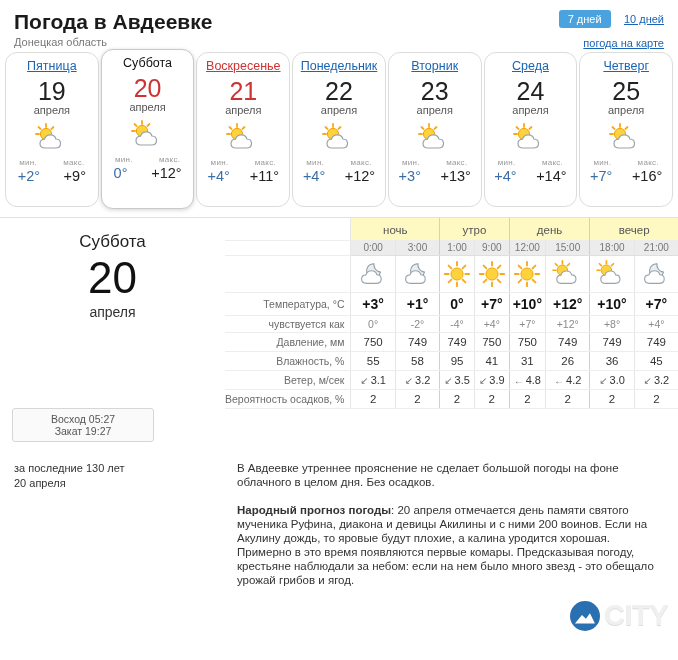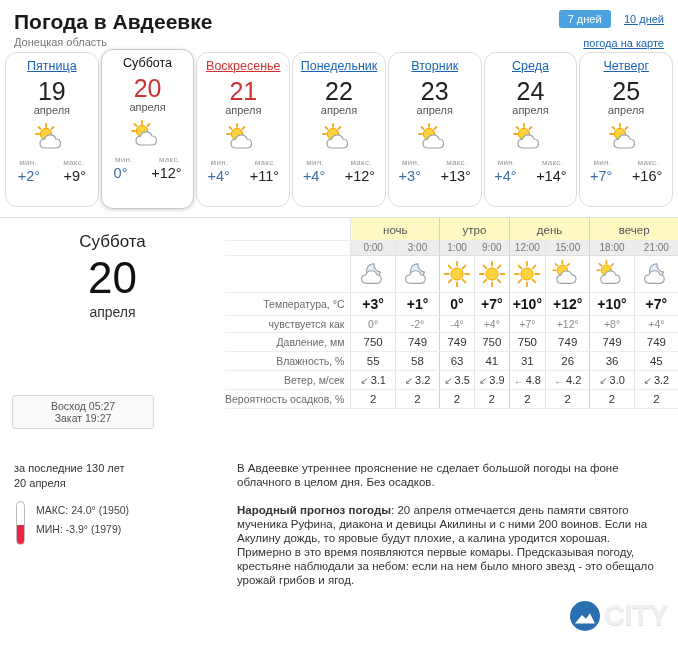--- a/index.html
+++ b/index.html
@@ -145,21 +145,21 @@
     background:#fff;
     position:relative;
     padding-top:14px;
     text-align:center;
   }
   .lp-day { font-size:17px; color:#222; }
   .lp-num { font-size:44px; color:#111; line-height:52px; }
   .lp-mon { font-size:14px; color:#333; }
   .sunbox {
     position:absolute;
-    left:12px; bottom:18px;
+    left:12px; bottom:5px;
     border:1px solid #d6d6d6;
     background:#fafafa;
     border-radius:3px;
     padding:4px 24px;
     font-size:10.5px;
     color:#555;
     width:142px;
   }
   .grid {
     flex:1;
@@ -632,21 +632,21 @@
             <td class="valcell ">750</td>
             <td class="valcell sep-part">750</td>
             <td class="valcell ">749</td>
             <td class="valcell sep-part">749</td>
             <td class="valcell ">749</td>
           </tr>
           <tr>
             <td class="rowlabel">Влажность, %</td>
             <td class="valcell ">55</td>
             <td class="valcell ">58</td>
-            <td class="valcell sep-part">63</td>
+            <td class="valcell sep-part">95</td>
             <td class="valcell ">41</td>
             <td class="valcell sep-part">31</td>
             <td class="valcell ">26</td>
             <td class="valcell sep-part">36</td>
             <td class="valcell ">45</td>
           </tr>
           <tr>
             <td class="rowlabel">Ветер, м/сек</td>
             <td class="windcell "><span class="arr">↙</span><span>3.1</span></td>
             <td class="windcell "><span class="arr">↙</span><span>3.2</span></td>
@@ -670,25 +670,20 @@
           </tr>
         </tbody>
       </table>
   </div>
 </div>
 
 <div class="bottom">
   <div class="bl">
     <div class="bl-title">за последние 130 лет</div>
     <div class="bl-title">20 апреля</div>
-    <div class="recordbox">
-      <span class="thermo"></span>
-      <div>МАКС: 24.0° (1950)</div>
-      <div>МИН: -3.9° (1979)</div>
-    </div>
   </div>
   <div class="br">
     <p>В Авдеевке утреннее прояснение не сделает большой погоды на фоне облачного в целом дня. Без осадков.</p>
     <p><b>Народный прогноз погоды</b><span>: 20 апреля отмечается день памяти святого мученика Руфина, диакона и девицы Акилины и с ними 200 воинов. Если на Акулину дождь, то яровые будут плохие, а калина уродится хорошая. Примерно в это время появляются первые комары. Предсказывая погоду, крестьяне наблюдали за небом: если на нем было много звезд - это обещало урожай грибов и ягод.</span></p>
   </div>
 </div>
 
 <div class="watermark">
   <span class="wm-badge"></span>
   <span>CITY</span>

